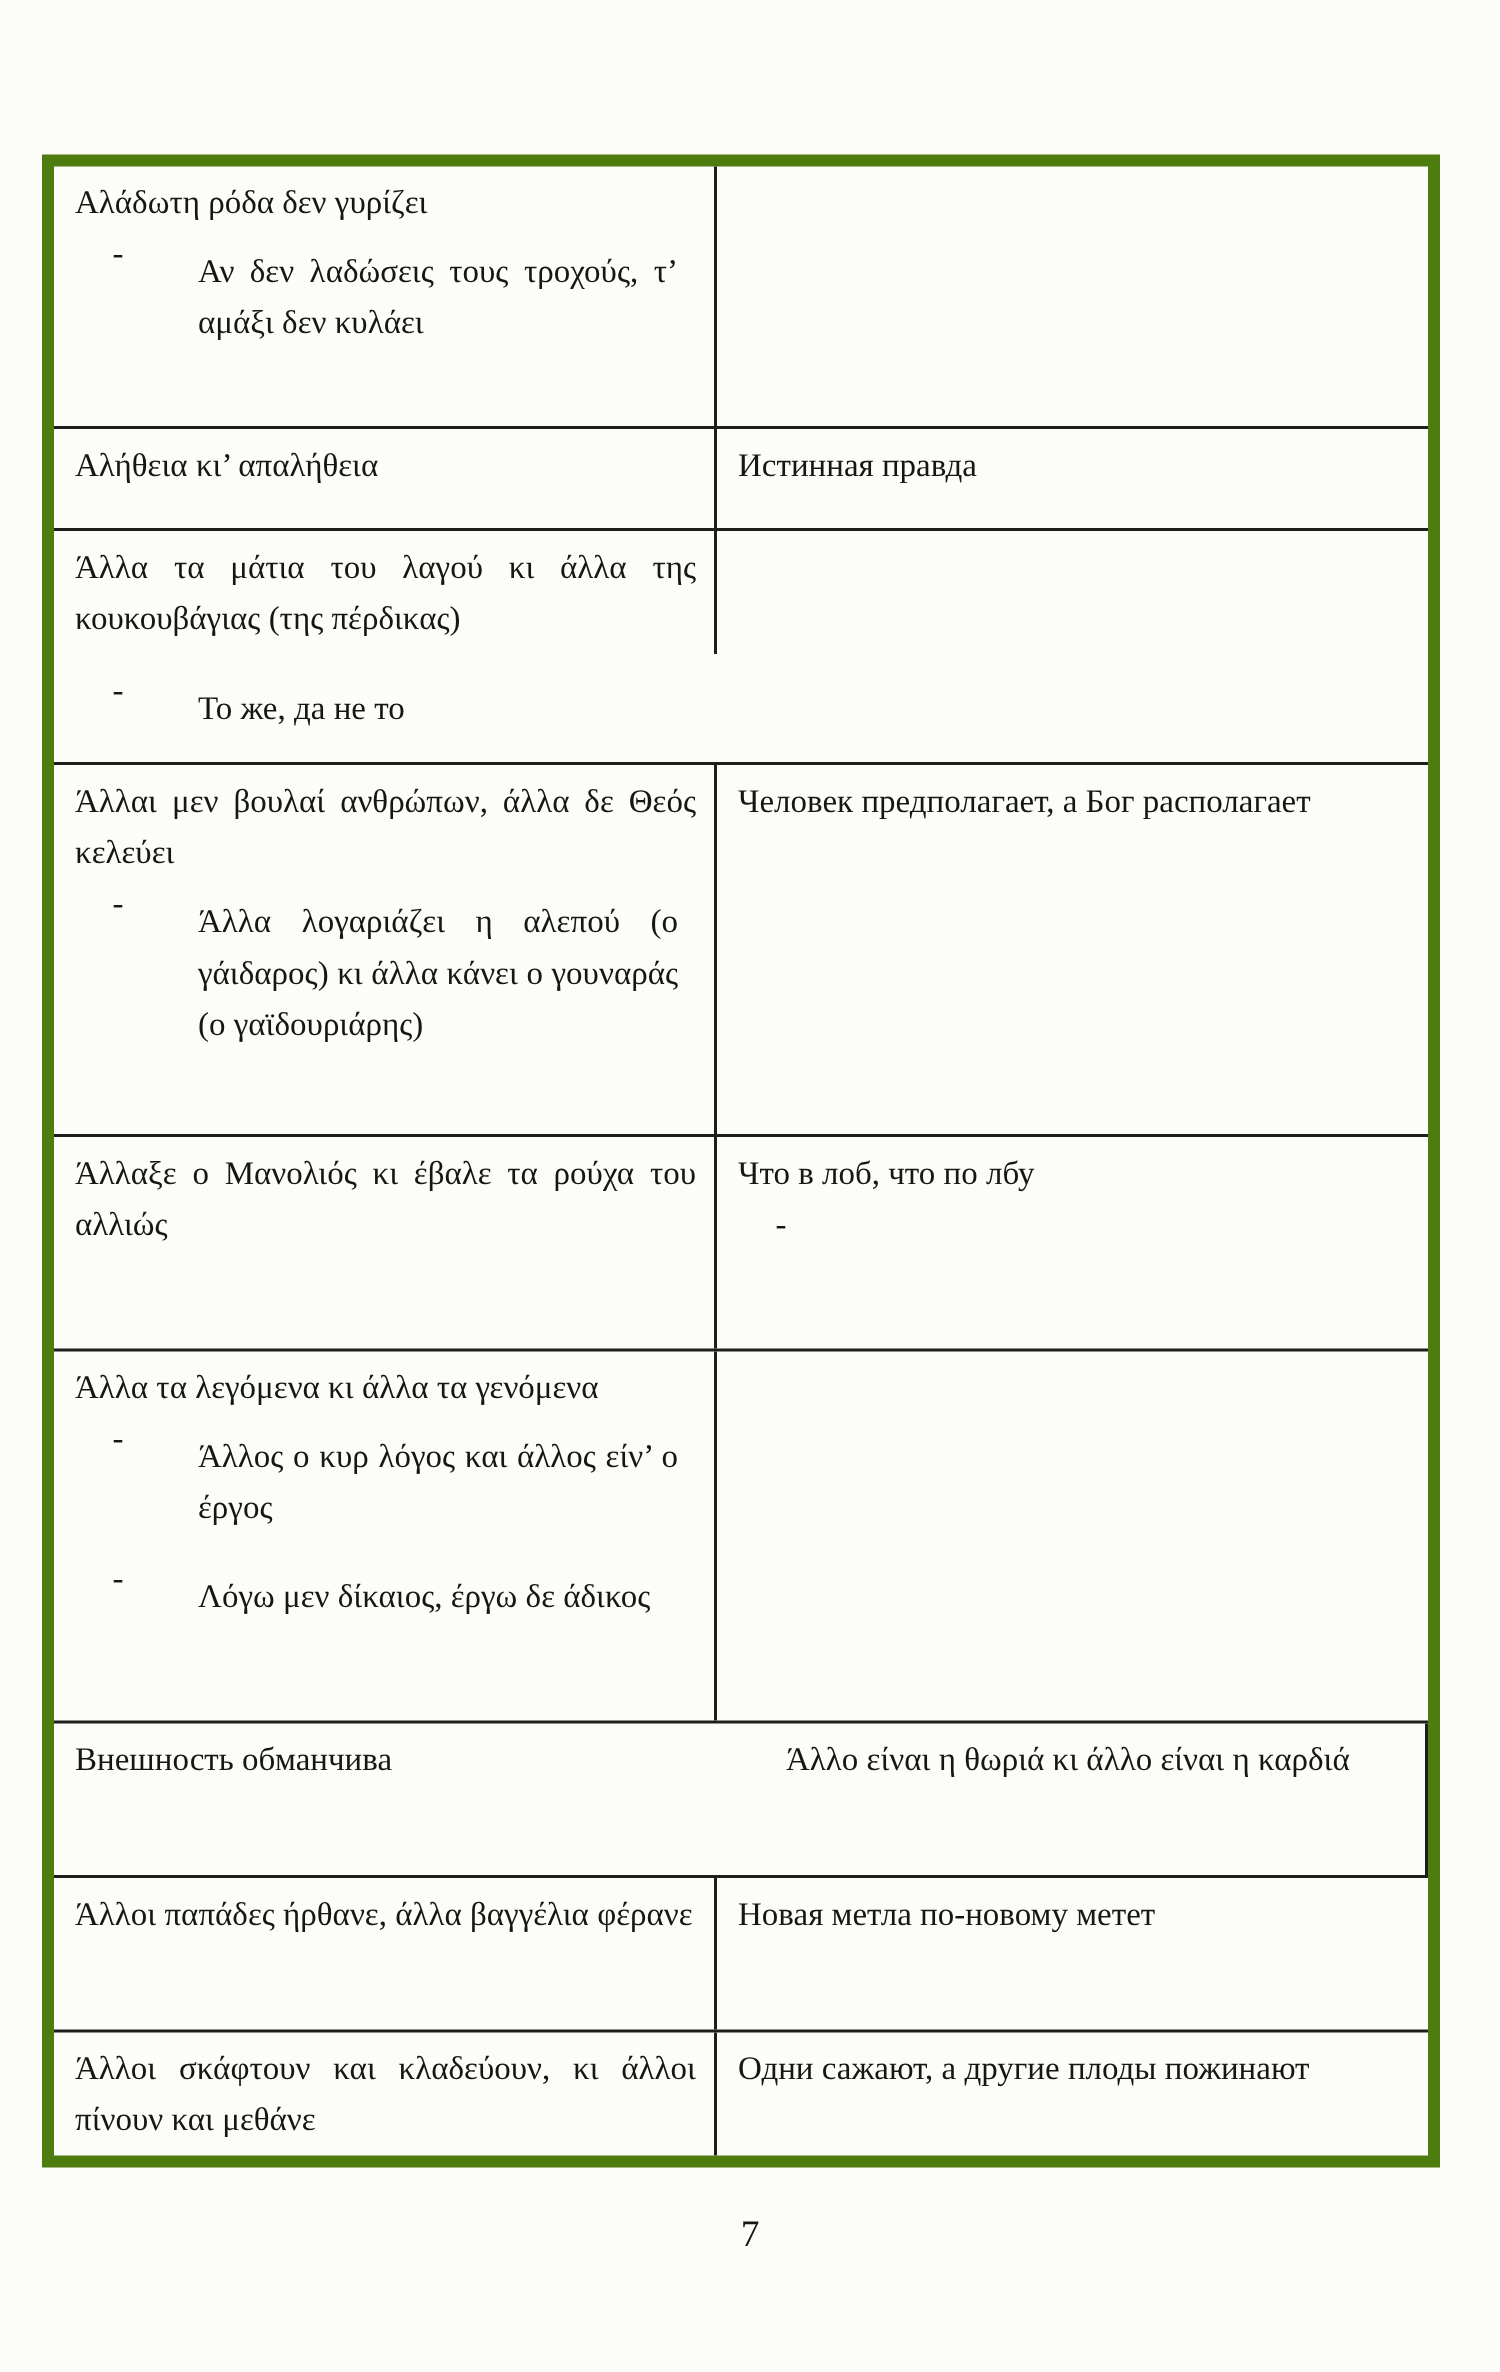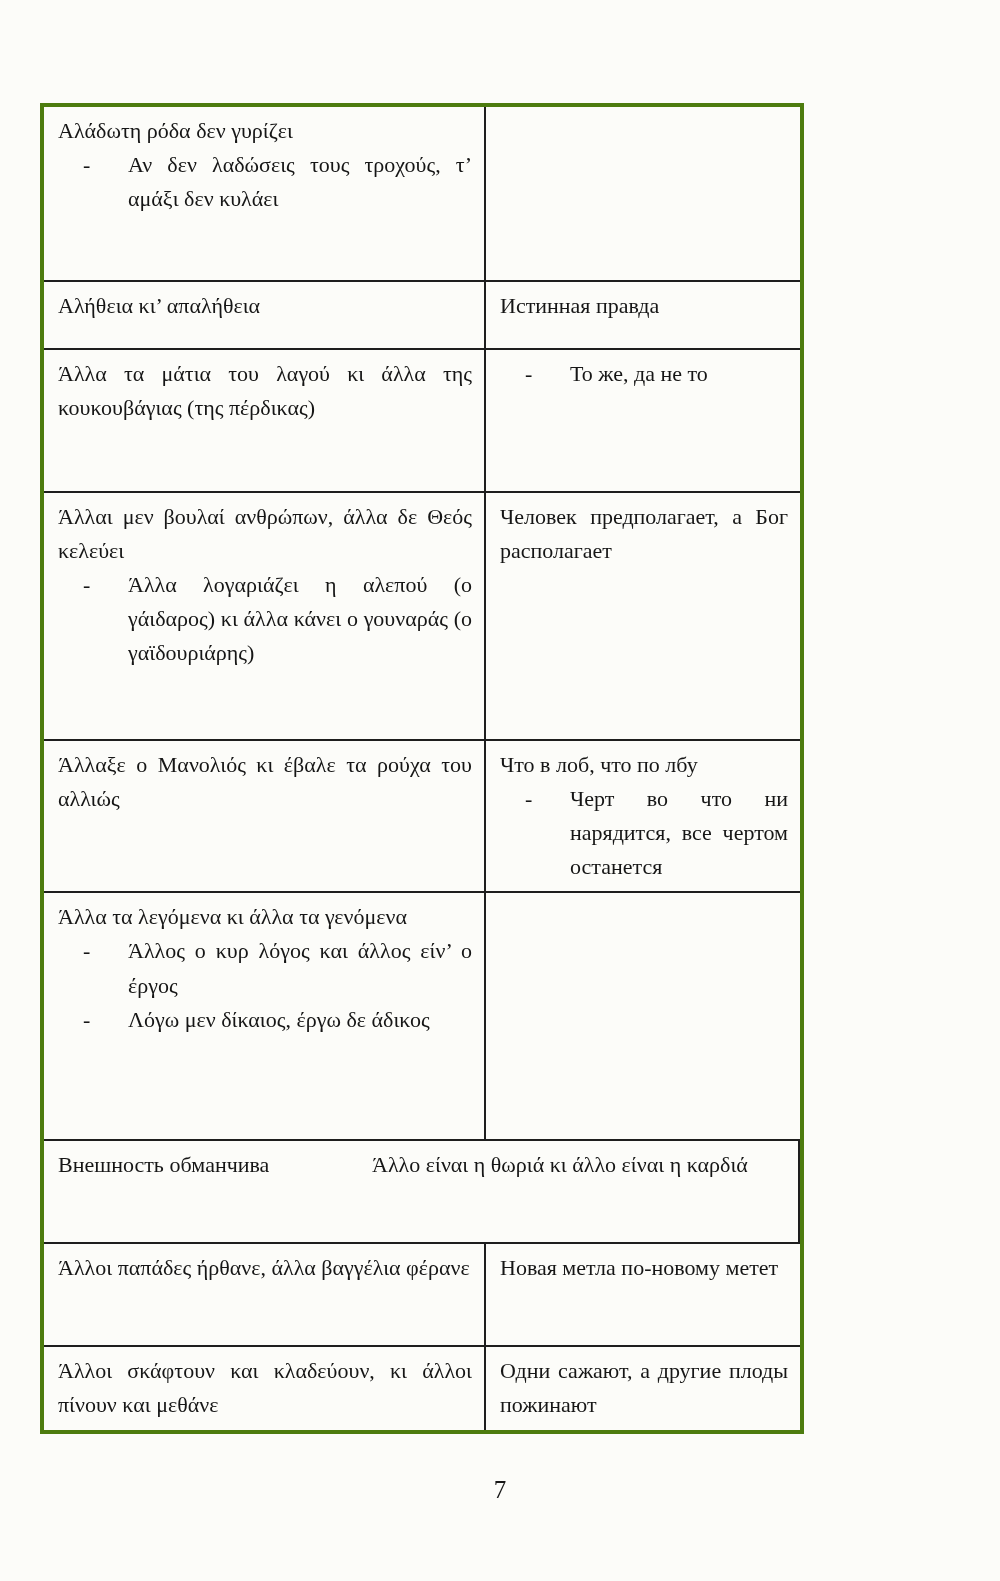--- a/index.html
+++ b/index.html
@@ -12,38 +12,38 @@
     -webkit-font-smoothing: antialiased;
   }
   .page {
     position: relative;
     width: 1000px;
     height: 1581px;
     overflow: hidden;
   }
   .proverb-table {
     position: absolute;
-    left: 40px;
+    left: 28px;
     top: 103px;
-    width: 764px;
-    border: 4px solid #4d7c0f;
+    width: 932px;
+    border: 8px solid #4d7c0f;
     box-sizing: border-box;
     background: transparent;
   }
   .row {
     display: flex;
     align-items: stretch;
     border-bottom: 2px solid #1e1e1e;
   }
   .row:last-child { border-bottom: none; }
 
   
   .row:nth-child(1) { min-height: 173px; }
   .row:nth-child(2) { min-height: 66px; justify-content: flex-end; }
-  .row:nth-child(3) { min-height: 141px; }
+  .row:nth-child(3) { min-height: 141px; flex-direction: column; }
   .row:nth-child(4) { min-height: 246px; }
   .row:nth-child(5) { min-height: 141px; }
   .row:nth-child(6) { min-height: 246px; justify-content: space-between; }
   .row:nth-child(7) { min-height: 101px; }
   .row:nth-child(8) { min-height: 101px; }
   .row:nth-child(9) { min-height: 78px; }
 
   .cell {
     box-sizing: border-box;
     padding: 7px 12px 7px 14px;
@@ -66,21 +66,21 @@
     display: flex;
     margin: 0;
   }
   .dash {
     flex: none;
     width: 70px;
     padding-left: 25px;
     box-sizing: border-box;
   }
   .subtext {
-    margin: 0;
+    margin: 12px;
     flex: 1;
     text-align: justify;
     text-justify: inter-word;
   }
   .page-number {
     position: absolute;
     left: 0;
     right: 0;
     top: 1476px;
     text-align: center;
@@ -135,21 +135,20 @@
         </div>
       </div>
       <div class="row">
         <div class="cell greek">
           <p class="main">Άλλαξε ο Μανολιός κι έβαλε τα ρούχα του αλλιώς</p>
         </div>
         <div class="cell russian">
           <p class="main">Что в лоб, что по лбу</p>
           <div class="sub">
             <span class="dash">-</span>
-            <p class="subtext">Черт во что ни нарядится, все чертом останется</p>
           </div>
         </div>
       </div>
       <div class="row">
         <div class="cell greek">
           <p class="main">Άλλα τα λεγόμενα κι άλλα τα γενόμενα</p>
           <div class="sub">
             <span class="dash">-</span>
             <p class="subtext">Άλλος ο κυρ λόγος και άλλος είν’ ο έργος</p>
           </div>

